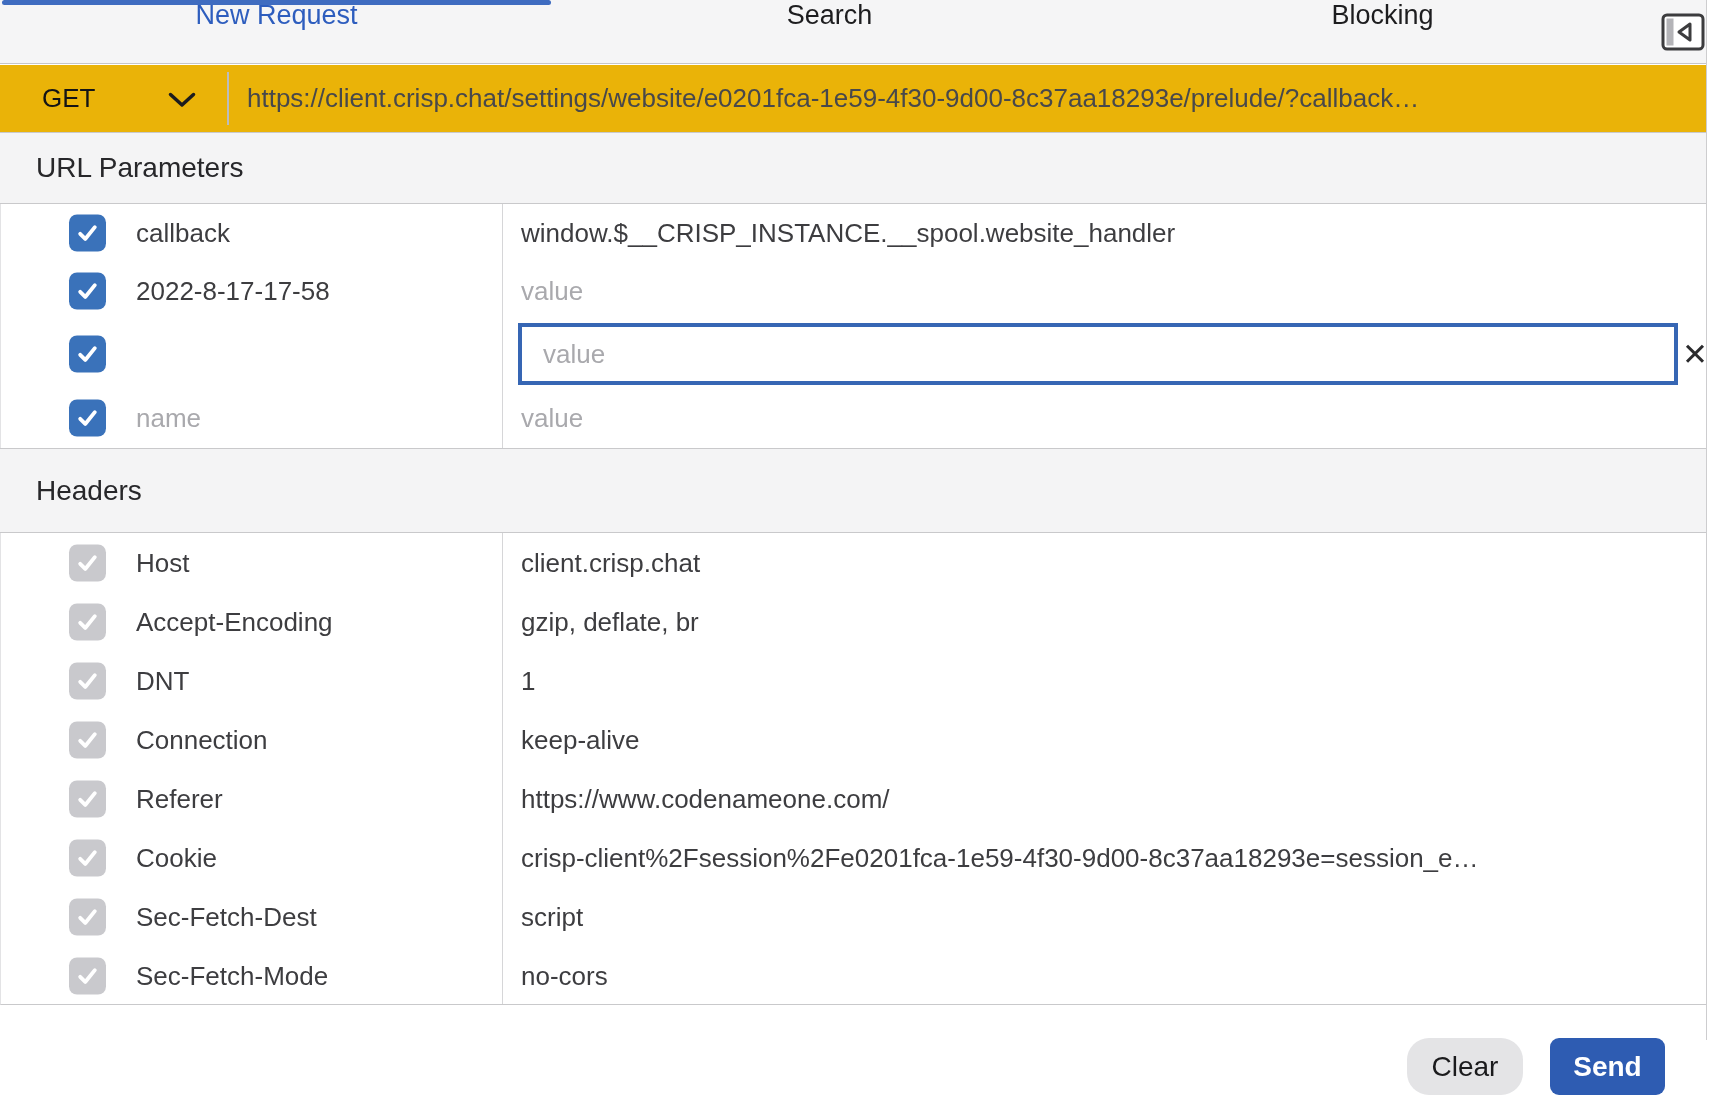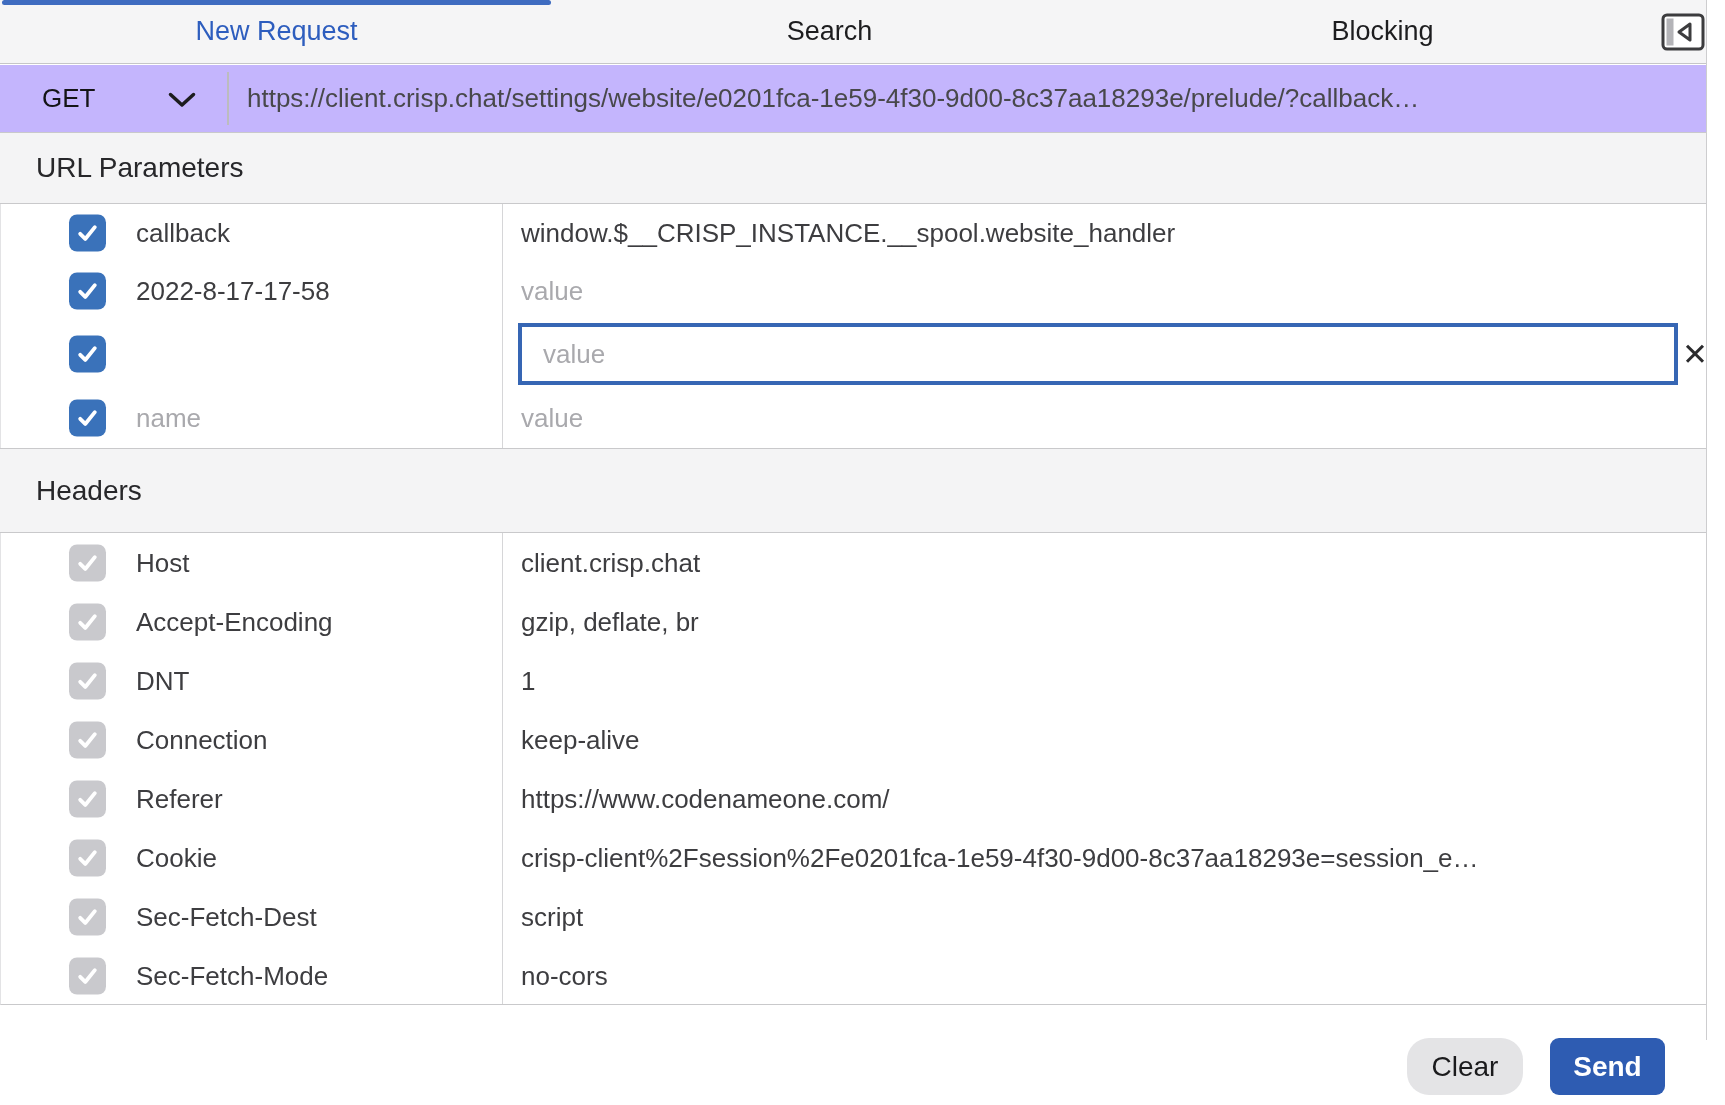--- a/index.html
+++ b/index.html
@@ -15,29 +15,29 @@
   }
   html,body{margin:0;padding:0;}
   body{width:1725px;height:1105px;background:#fff;
        font-family:"Liberation Sans","DejaVu Sans",sans-serif;color:var(--text-dark);}
   .app{position:relative;width:1725px;height:1105px;overflow:hidden;background:#fff;}
 
   
   .tabbar{position:absolute;left:0;top:0;width:1707px;height:64px;background:#f5f5f6;
           border-bottom:1px solid #c6c6c8;display:flex;box-sizing:border-box;}
   .tabs{display:flex;height:100%;}
-  .tab{width:553px;height:100%;display:flex;align-items:center;justify-content:center;
+  .tab{width:553px;height:100%;display:flex;align-items:flex-start;justify-content:center;
        font-size:27px;color:#1d1d1f;position:relative;}
   .tab.active{color:var(--accent-blue);}
   .tab .indicator{position:absolute;top:0;left:2px;right:2px;height:5px;
                   background:var(--underline-blue);border-radius:3px;}
   .icon-area{flex:1;display:flex;align-items:center;justify-content:center;}
 
   
-  .requestbar{position:absolute;left:0;top:65px;width:1707px;height:68px;background:#c4b5fd;
+  .requestbar{position:absolute;left:0;top:65px;width:1707px;height:68px;background:#eab308;
               border-bottom:1px solid var(--divider);box-sizing:border-box;}
   .method{position:absolute;left:42px;top:0;height:67px;display:flex;align-items:center;
           font-size:26px;color:#141416;}
   .chev{position:absolute;left:168px;top:27px;}
   .vdiv{position:absolute;left:227px;top:7px;height:53px;width:2px;background:#bcbcbe;}
   .url{position:absolute;left:247px;right:14px;top:0;height:67px;display:flex;align-items:center;
        font-size:26px;color:#48484b;white-space:nowrap;overflow:hidden;}
 
   
   .band{position:absolute;left:0;width:1707px;background:#f4f4f5;

